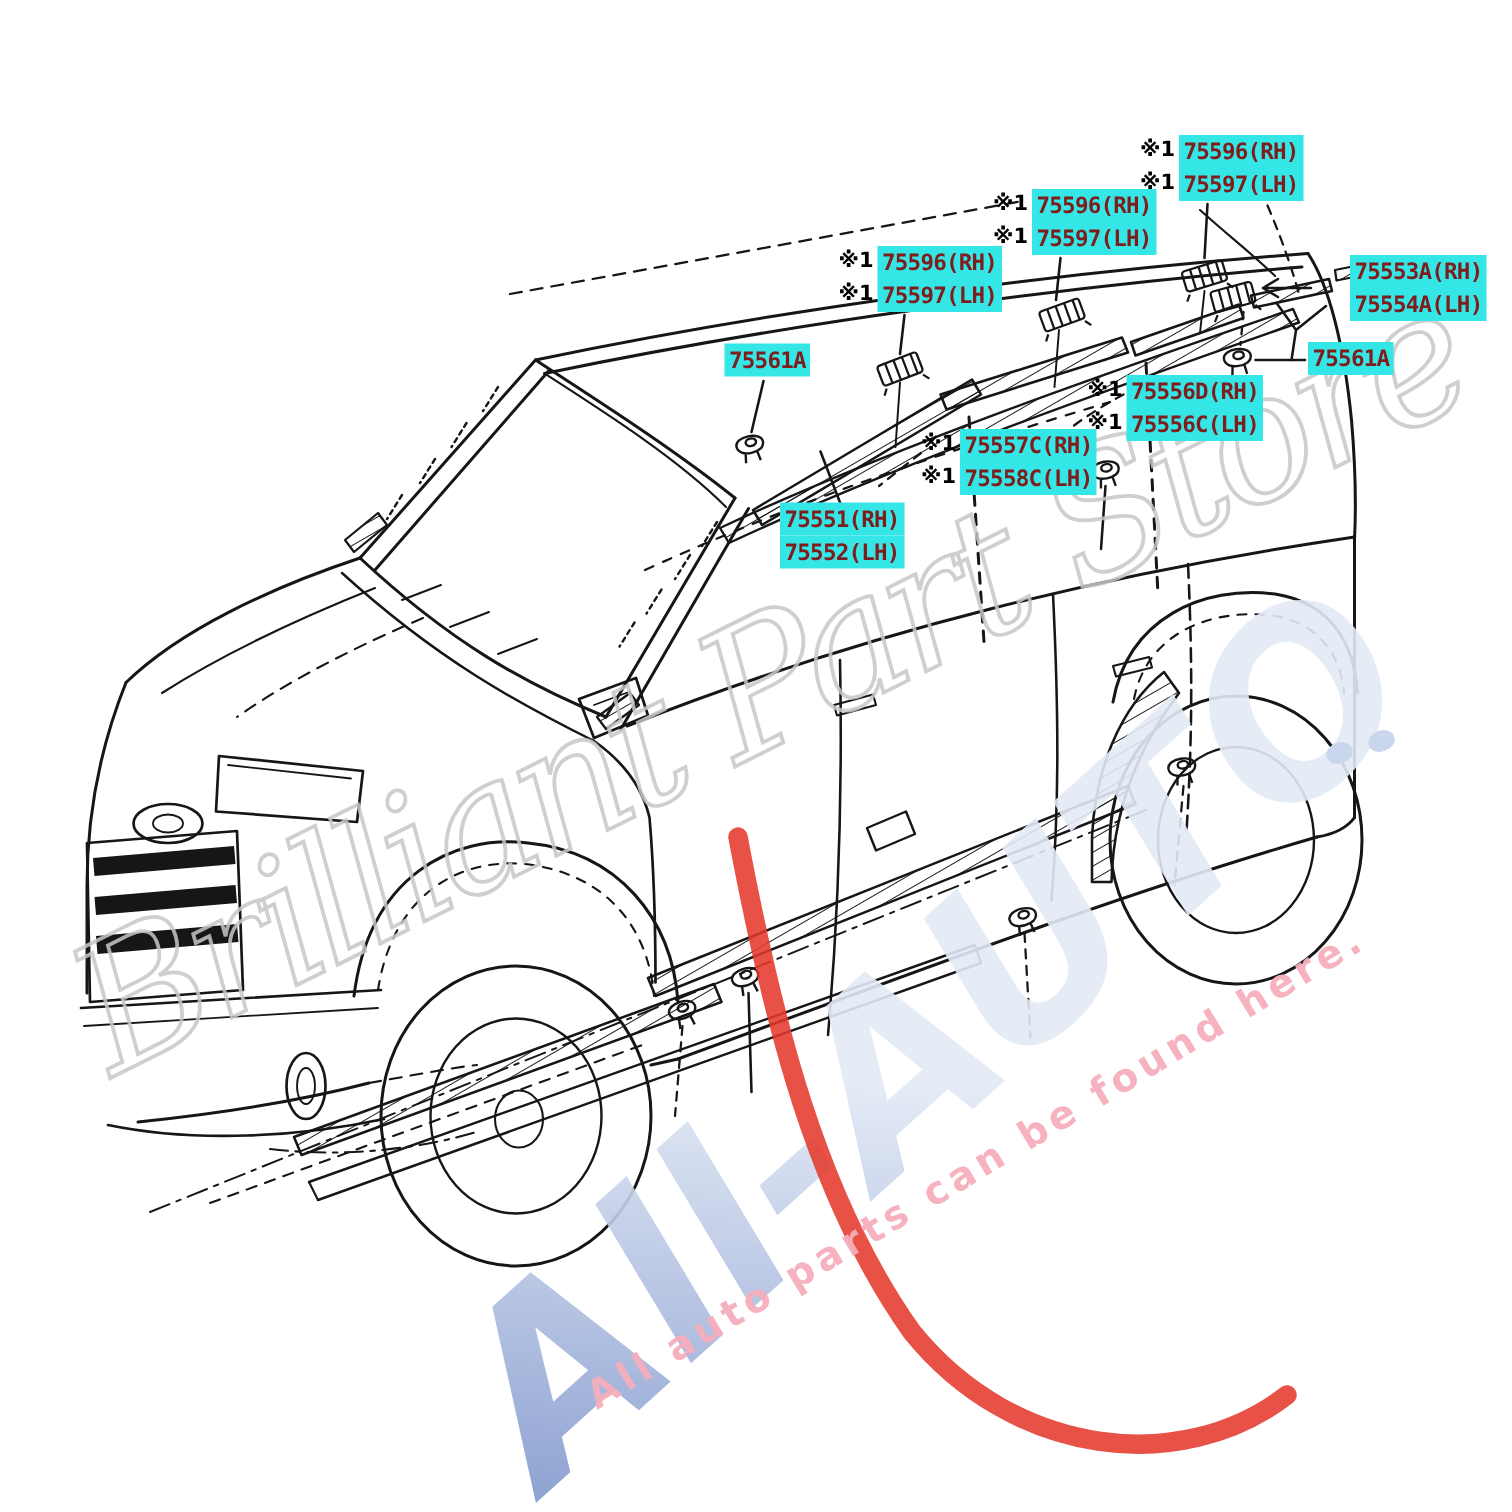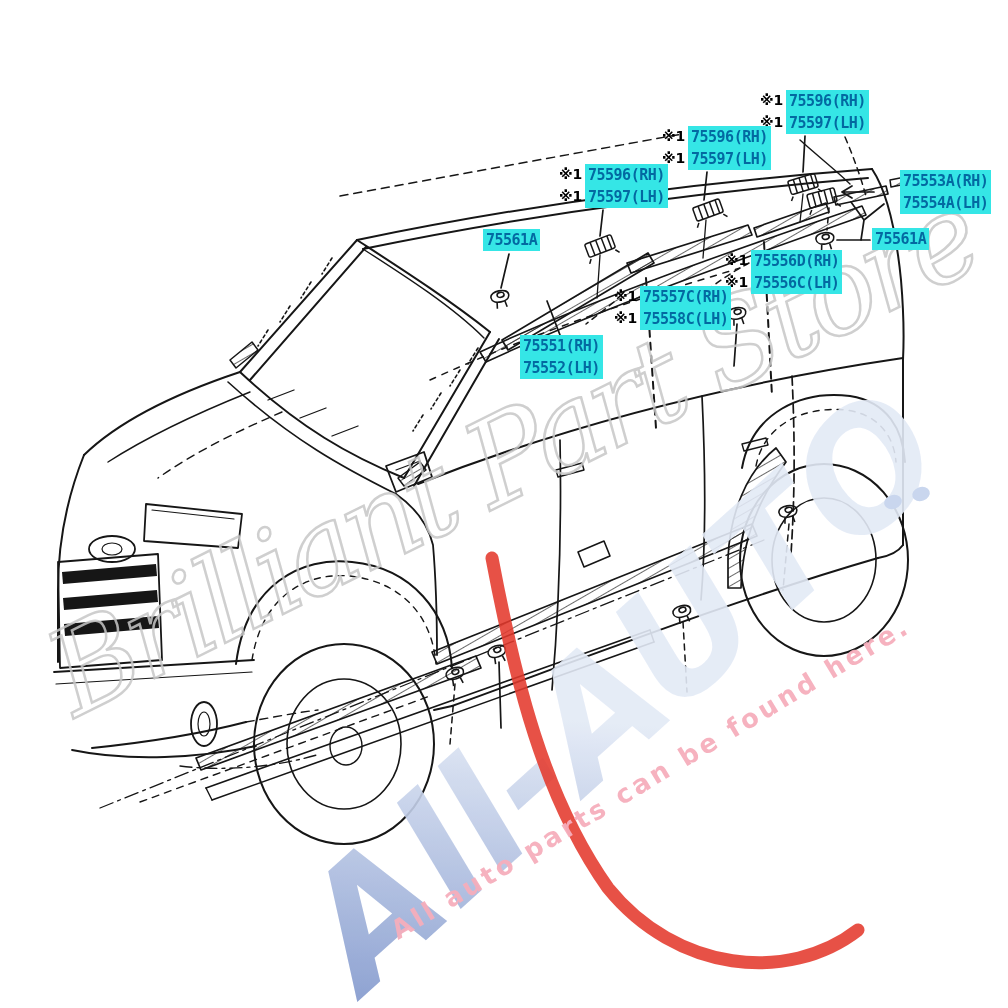--- a/index.html
+++ b/index.html
@@ -3,21 +3,21 @@
 <meta charset="utf-8">
 <style>
   html,body{margin:0;padding:0;background:#ffffff;}
   #stage{position:relative;width:1008px;height:1008px;background:#ffffff;overflow:hidden;
          font-family:"DejaVu Sans Mono","DejaVu Sans",monospace;}
   #drawing{position:absolute;left:0;top:0;width:1008px;height:1008px;}
   .plabel{position:absolute;z-index:5;}
   .lrow{display:flex;align-items:flex-start;height:22px;line-height:21px;white-space:nowrap;}
   .pref{display:inline-block;width:26px;font-size:14px;font-weight:bold;color:#000;
         font-family:"DejaVu Sans","DejaVu Sans Mono",sans-serif;}
-  .hl{display:inline-block;background:#35e6e6;color:#0369a1;font-size:15px;font-weight:bold;
+  .hl{display:inline-block;background:#35e6e6;color:#7f1d1d;font-size:15px;font-weight:bold;
       letter-spacing:-0.5px;padding:1px 3px 0 3px;}
 </style>
 </head>
 <body>
 
 <div id="stage">
 
 <svg id="drawing" viewBox="0 0 1008 1008" xmlns="http://www.w3.org/2000/svg">
   <defs>
     <pattern id="hatch" width="8" height="8" patternUnits="userSpaceOnUse" patternTransform="rotate(60)">

